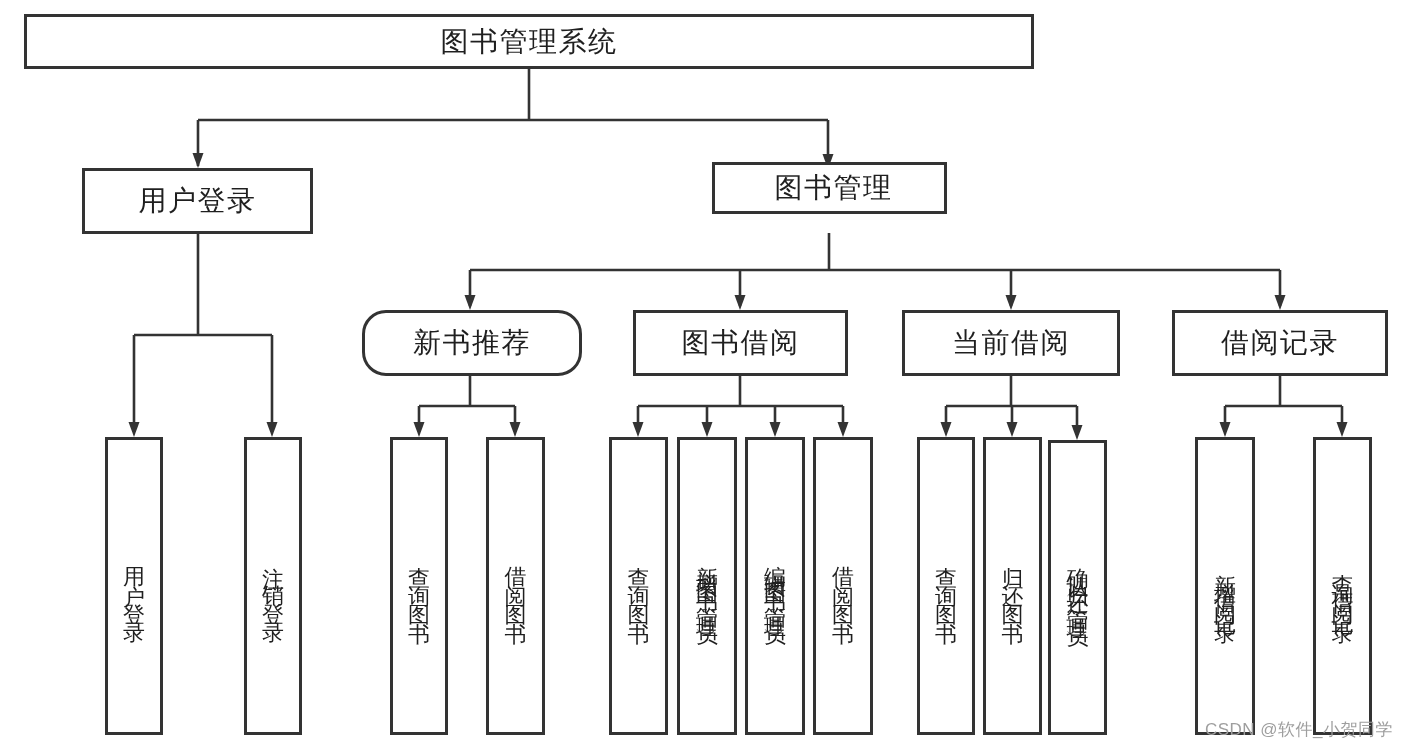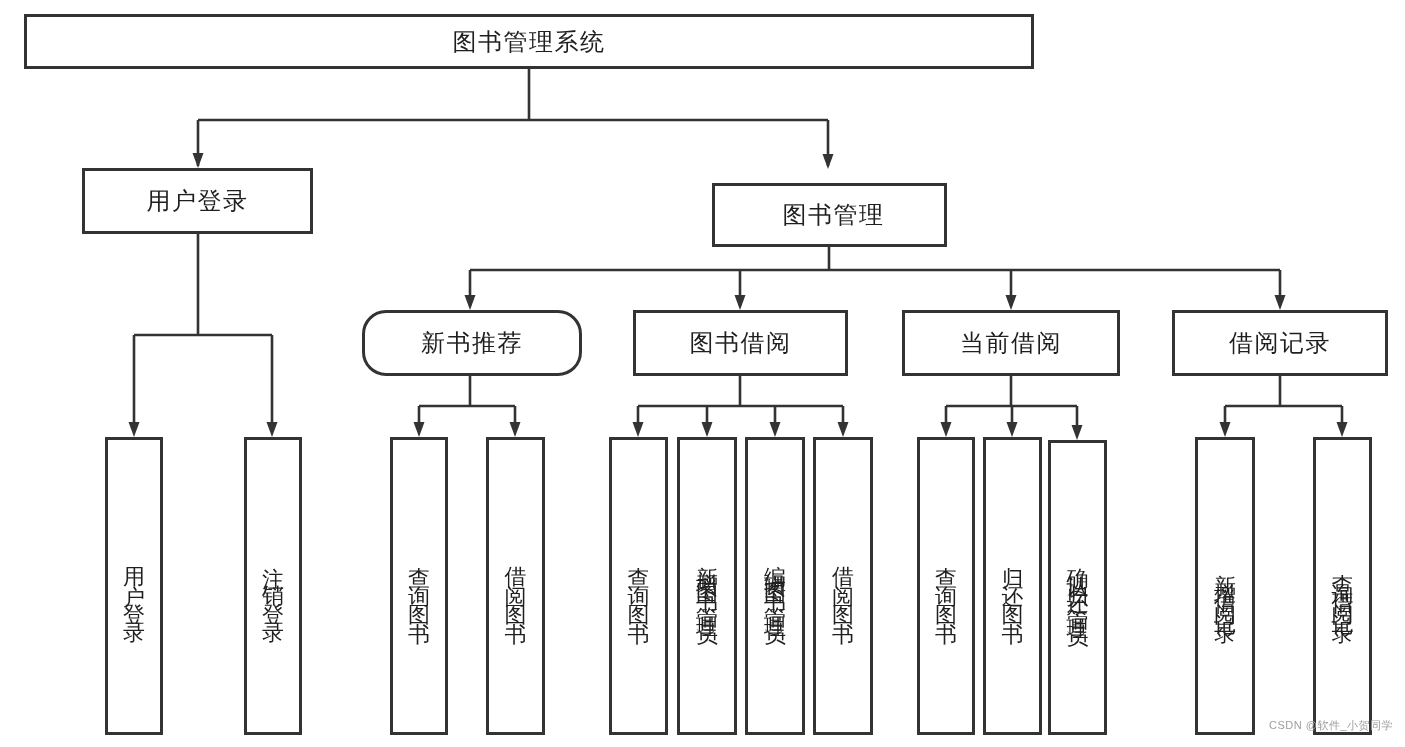--- a/index.html
+++ b/index.html
@@ -18,28 +18,28 @@
     width: 1405px; height: 747px;
   }
   .node {
     position: absolute;
     border: 3px solid #333333;
     background: #ffffff;
     display: flex;
     align-items: center;
     justify-content: center;
     color: #1f1f1f;
-    font-size: 24px;
+    font-size: 28px;
     letter-spacing: 1.5px;
     white-space: nowrap;
   }
   
   .n-root   { left: 24px;  top: 14px;  width: 1010px; height: 55px; }
   .n-login  { left: 82px;  top: 168px; width: 231px;  height: 66px; }
-  .n-mgmt   { left: 712px; top: 183px; width: 235px;  height: 64px; padding-left: 8px; }
+  .n-mgmt   { left: 712px; top: 162px; width: 235px;  height: 52px; padding-left: 8px; }
   .n-newrec { left: 362px; top: 310px; width: 220px;  height: 66px; border-radius: 24px; }
   .n-borrow { left: 633px; top: 310px; width: 215px;  height: 66px; justify-content: center; }
   .n-curr   { left: 902px; top: 310px; width: 218px;  height: 66px; }
   .n-record { left: 1172px;top: 310px; width: 216px;  height: 66px; }
   
   .leaf { top: 437px; height: 298px; font-size: 22px; letter-spacing: 0; }
   .leaf .v-label {
     writing-mode: vertical-rl;
     text-orientation: mixed;
     line-height: 1;
@@ -54,21 +54,21 @@
   .l-b-bor     { left: 813px;  width: 60px; }
   .l-q-cur     { left: 917px;  width: 58px; }
   .l-return    { left: 983px;  width: 59px; }
   .l-confirm   { left: 1048px; width: 59px; top: 440px; height: 295px; }
   .l-add-rec   { left: 1195px; width: 60px; }
   .l-q-rec     { left: 1313px; width: 59px; }
   .watermark {
     position: absolute;
     right: 12px;
     top: 718px;
-    font-size: 11px;
+    font-size: 17px;
     color: #9e9e9e;
     letter-spacing: 0.5px;
     white-space: nowrap;
   }
 </style>
 </head>
 <body>
 
 <div class="stage">
 

